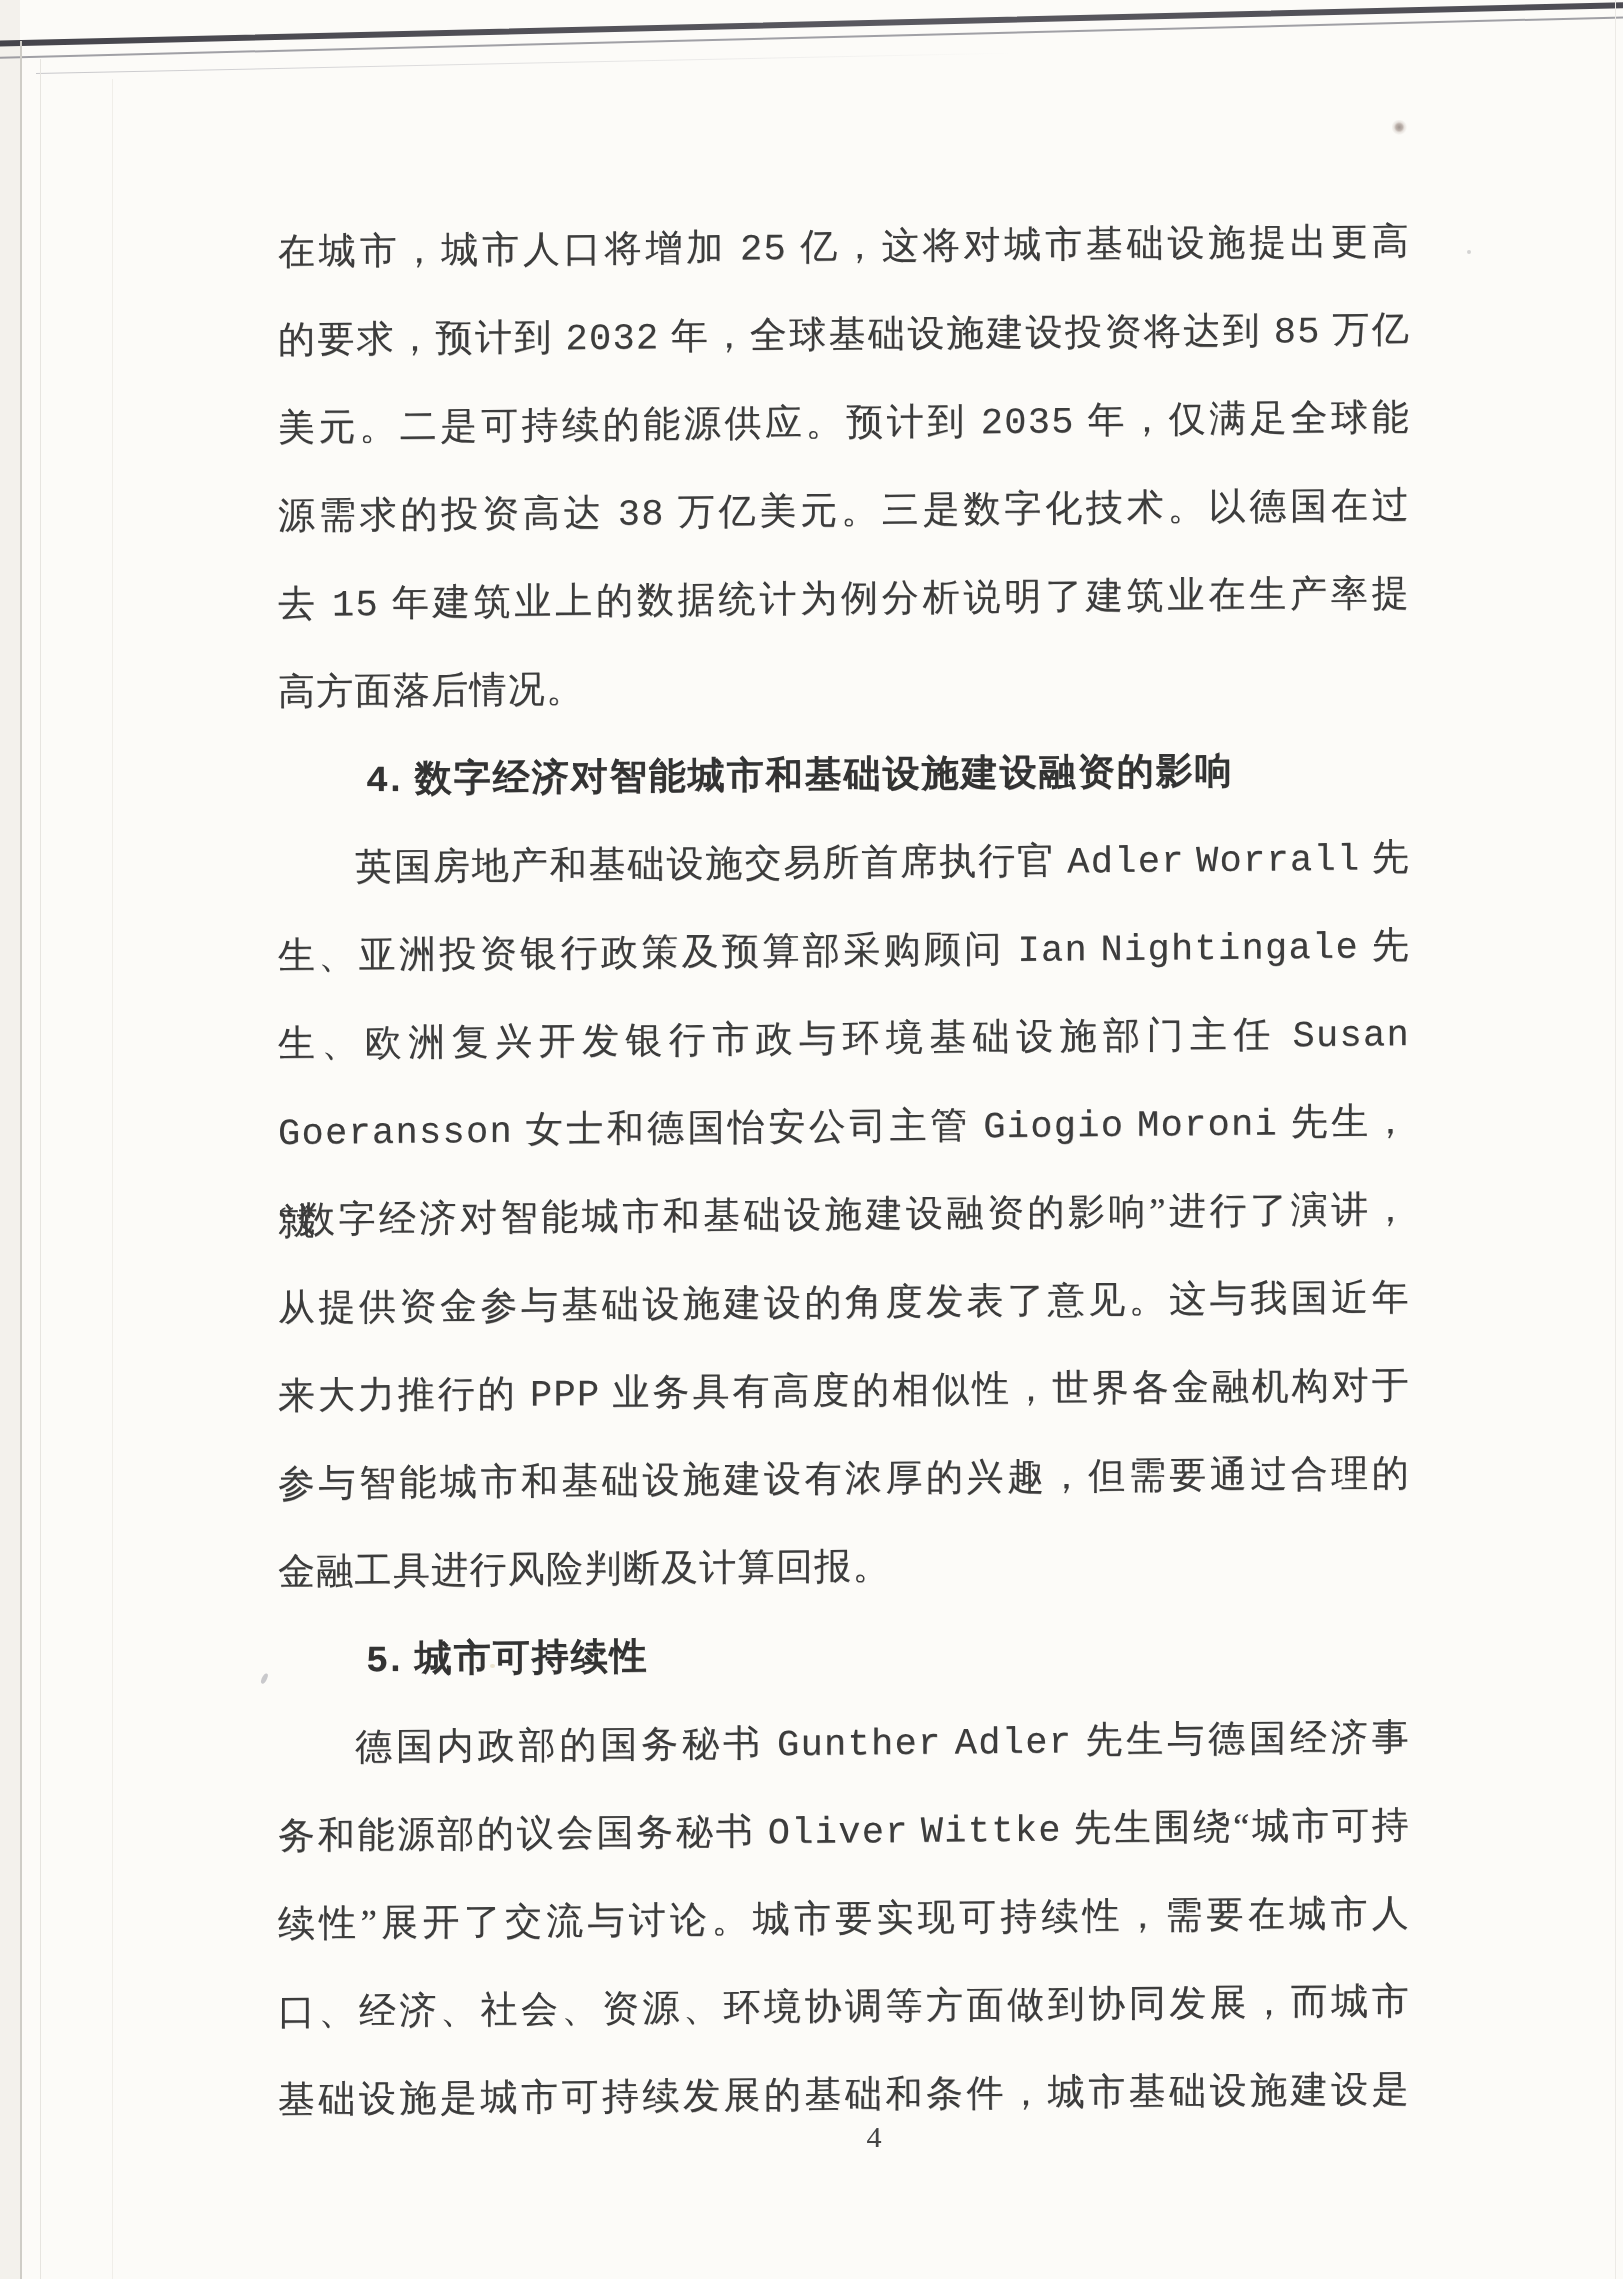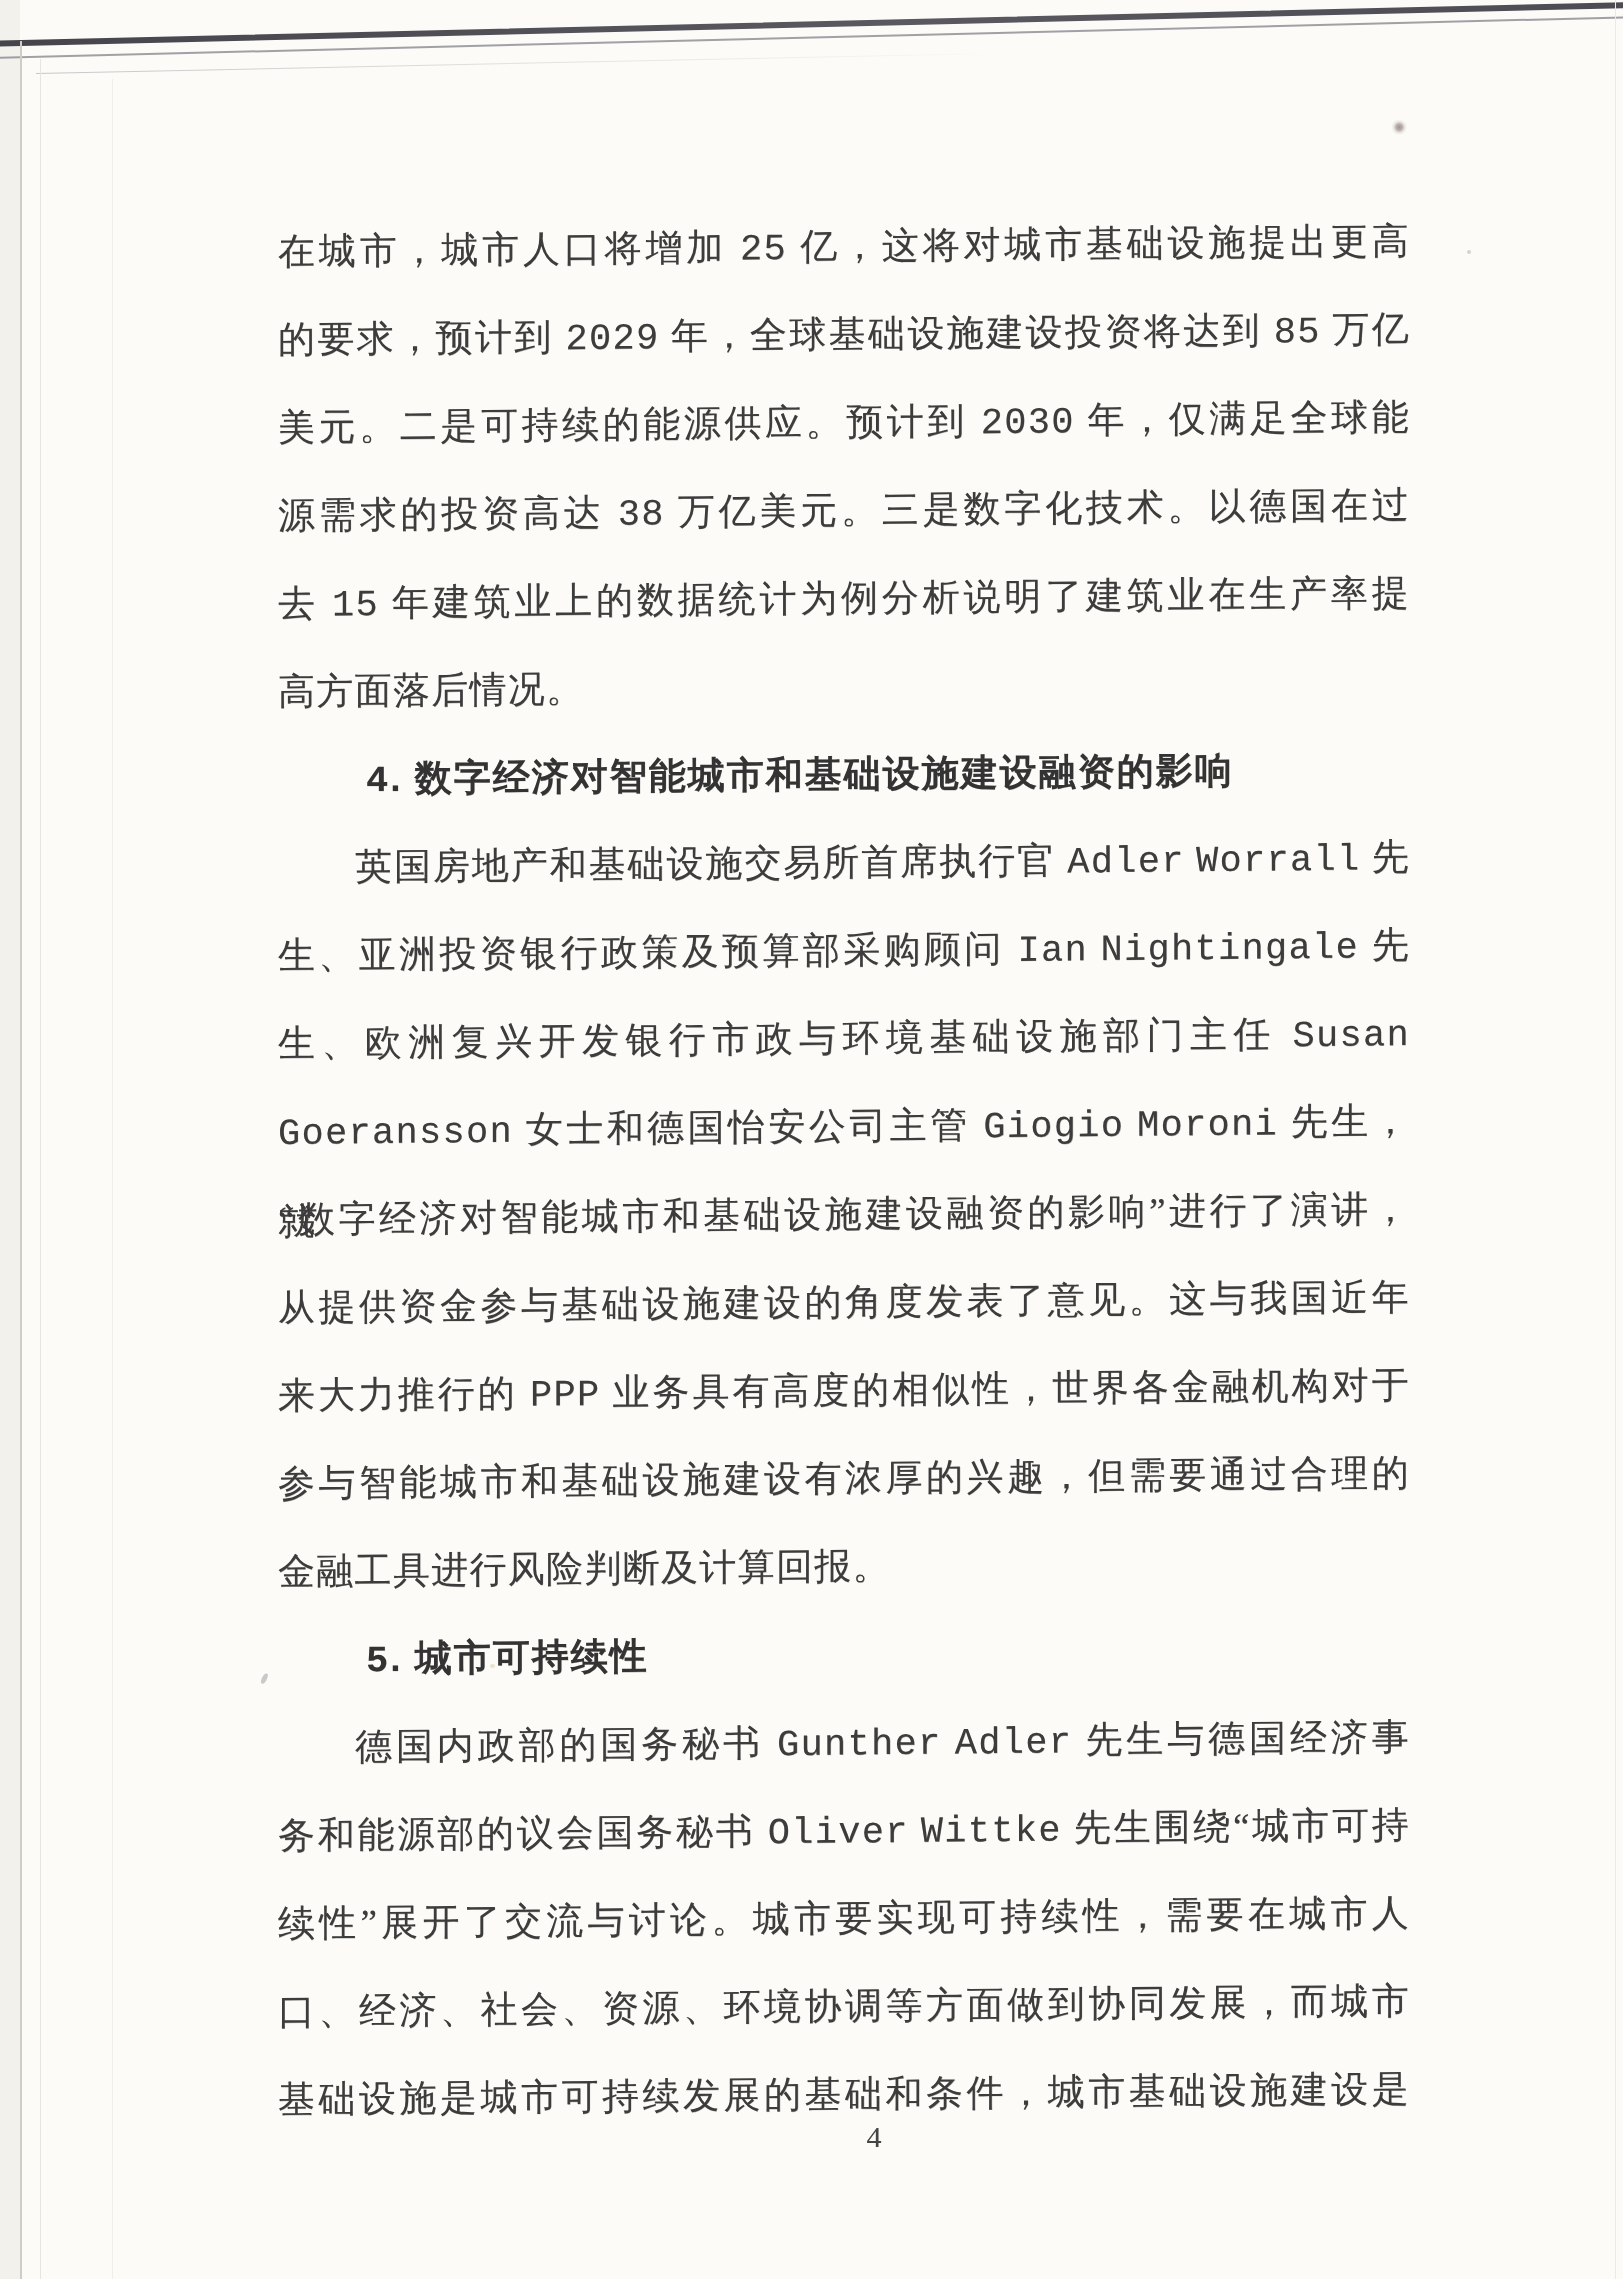--- a/index.html
+++ b/index.html
@@ -68,22 +68,22 @@
   <div class="edge-v3"></div>
   <div class="edge-right"></div>
   <div class="bottom-strip"></div>
   <div class="speck-main"></div>
   <div class="speck-comma"></div>
   <div class="speck-dot-a"></div>
   <div class="speck-dot-b"></div>
 
   <div class="textblock">
     <div class="l">在城市，城市人口将增加 <span class="lat">25</span> 亿，这将对城市基础设施提出更高</div>
-    <div class="l">的要求，预计到 <span class="lat">2029</span> 年，全球基础设施建设投资将达到 <span class="lat">85</span> 万亿</div>
-    <div class="l">美元。二是可持续的能源供应。预计到 <span class="lat">2030</span> 年，仅满足全球能</div>
+    <div class="l">的要求，预计到 <span class="lat">2032</span> 年，全球基础设施建设投资将达到 <span class="lat">85</span> 万亿</div>
+    <div class="l">美元。二是可持续的能源供应。预计到 <span class="lat">2035</span> 年，仅满足全球能</div>
     <div class="l">源需求的投资高达 <span class="lat">38</span> 万亿美元。三是数字化技术。以德国在过</div>
     <div class="l">去 <span class="lat">15</span> 年建筑业上的数据统计为例分析说明了建筑业在生产率提</div>
     <div class="l end">高方面落后情况。</div>
     <div class="l head"><span class="lat">4</span>. 数字经济对智能城市和基础设施建设融资的影响</div>
     <div class="l ind">英国房地产和基础设施交易所首席执行官 <span class="lat">Adler</span> <span class="lat">Worrall</span> 先</div>
     <div class="l">生、亚洲投资银行政策及预算部采购顾问 <span class="lat">Ian</span> <span class="lat">Nightingale</span> 先</div>
     <div class="l">生、欧洲复兴开发银行市政与环境基础设施部门主任 <span class="lat">Susan</span></div>
     <div class="l"><span class="lat">Goeransson</span> 女士和德国怡安公司主管 <span class="lat">Giogio</span> <span class="lat">Moroni</span> 先生，就</div>
     <div class="l">“数字经济对智能城市和基础设施建设融资的影响”进行了演讲，</div>
     <div class="l">从提供资金参与基础设施建设的角度发表了意见。这与我国近年</div>

